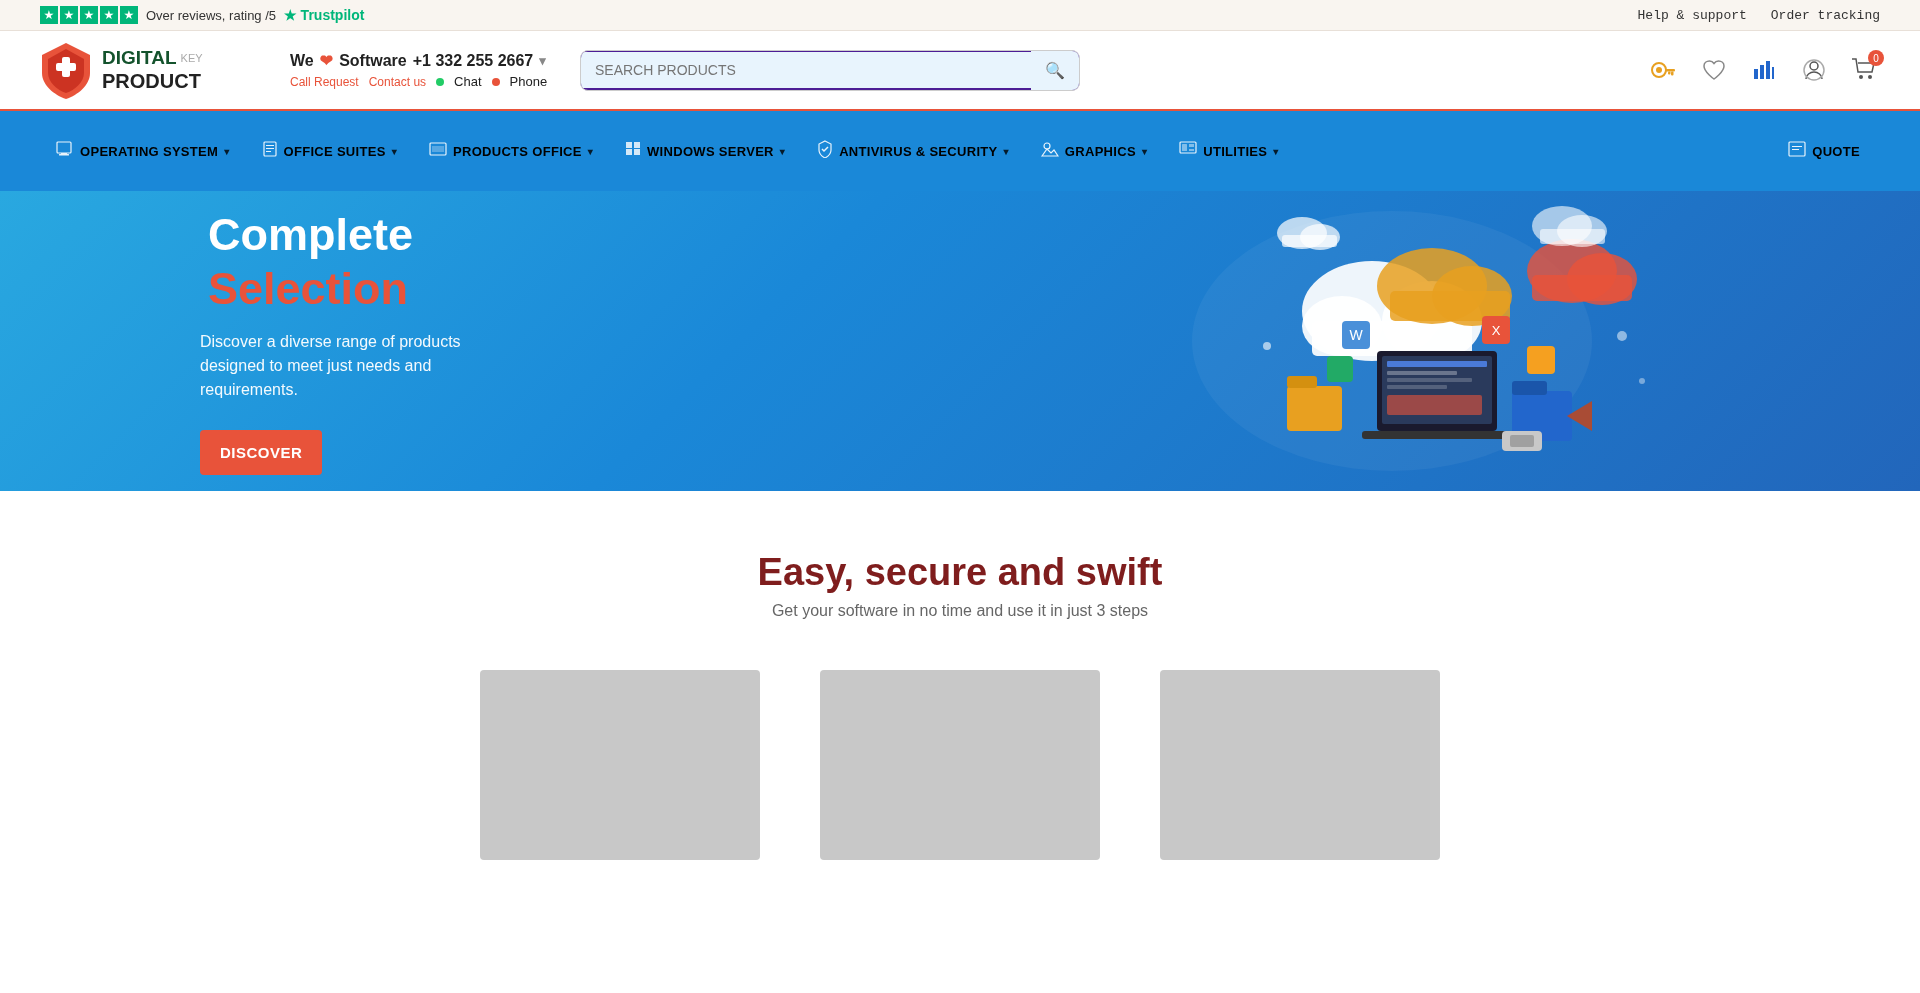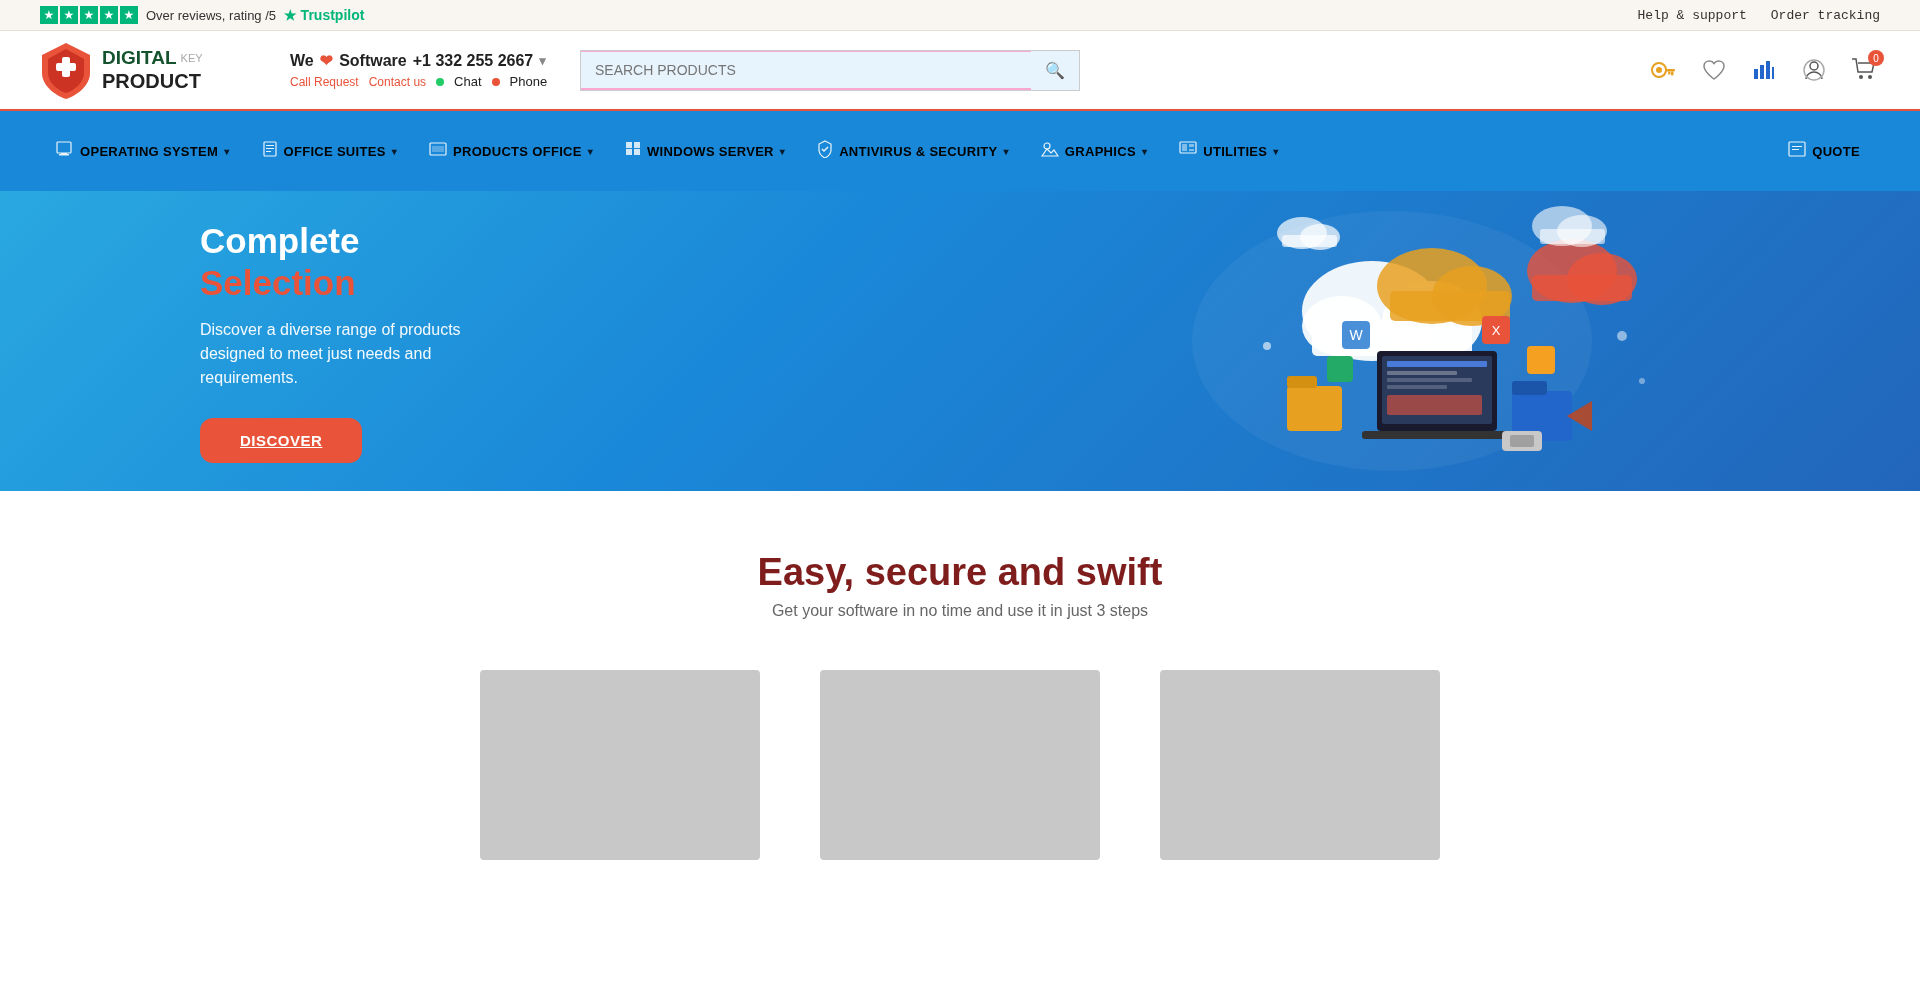--- a/index.html
+++ b/index.html
@@ -114,23 +114,23 @@
       flex: 1;
       display: flex;
       align-items: center;
       max-width: 500px;
     }
     .search-input-wrapper {
       display: flex;
       align-items: center;
       width: 100%;
       border: 1px solid #ccc;
-      border-radius: 0;
+      border-radius: 8px;
       overflow: hidden;
-      background: #f9a8d4;
+      background: #4c1d95;
     }
     .search-input {
       flex: 1;
       padding: 10px 14px;
       border: none;
       background: #e8f4fd;
       font-size: 14px;
       outline: none;
       color: #666;
     }
@@ -215,46 +215,46 @@
       align-items: center;
       overflow: hidden;
     }
     .hero-content {
       padding: 40px 200px;
       z-index: 2;
       position: relative;
       max-width: 700px;
     }
     .hero-title {
-      font-size: 35px;
+      font-size: 45px;
       font-weight: bold;
       color: white;
       line-height: 1.2;
       margin-bottom: 14px;
+      margin-left: 8px;
     }
     .hero-title-orange { color: #e8533a; }
     .hero-subtitle {
       font-size: 16px;
       color: rgba(255,255,255,0.95);
       margin-bottom: 28px;
       line-height: 1.5;
       max-width: 420px;
     }
     .hero-btn {
       background: #e8533a;
       color: white;
       border: none;
-      padding: 14px 40px;
+      padding: 14px 20px;
       font-size: 15px;
       font-weight: bold;
       text-transform: uppercase;
       cursor: pointer;
-      border-radius: 13px;
+      border-radius: 4px;
       letter-spacing: 0.5px;
-      text-decoration: underline;
     }
     .hero-image-area {
       position: absolute;
       right: 0;
       top: 0;
       width: 55%;
       height: 100%;
       display: flex;
       align-items: center;
       justify-content: center;

